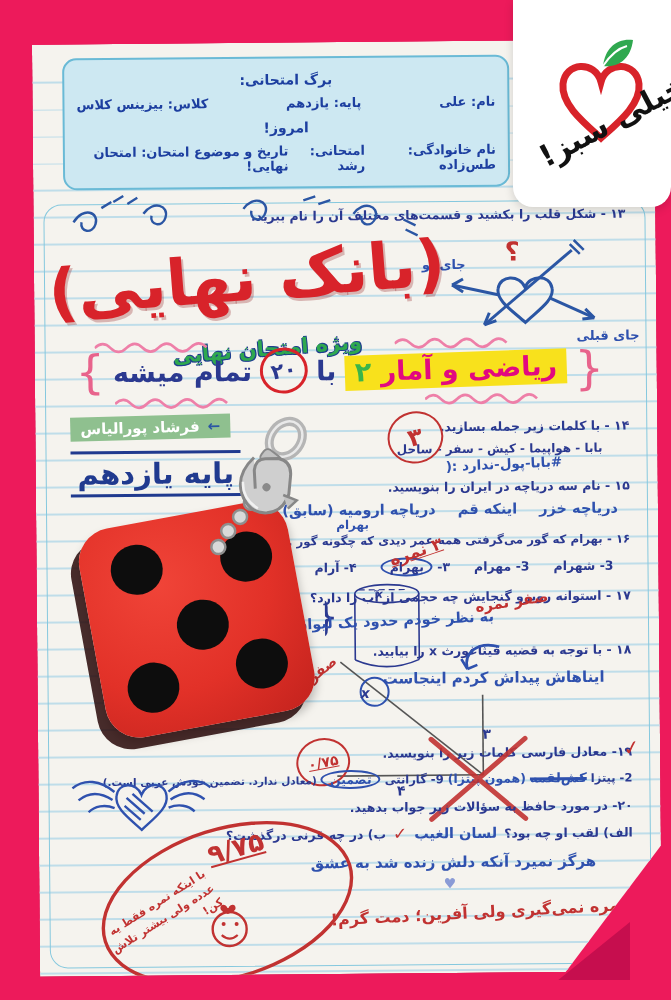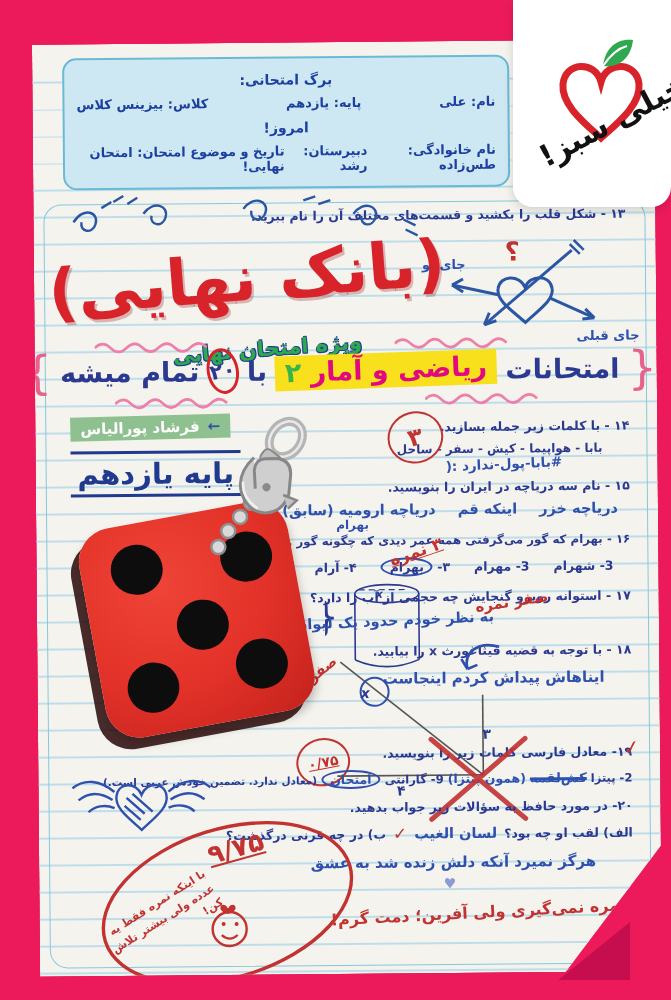--- a/index.html
+++ b/index.html
@@ -76,21 +76,21 @@
   <div class="abs" id="header-box">
     <div class="hcenter">برگ امتحانی:</div>
     <div class="hrow">
       <span>نام: علی</span>
       <span>پایه: یازدهم</span>
       <span>کلاس: بیزینس کلاس</span>
     </div>
     <div class="hcenter">امروز!</div>
     <div class="hrow">
       <span>نام خانوادگی: طس‌زاده</span>
-      <span>دبیرستان: رشد</span>
+      <span>امتحانی: رشد</span>
       <span>تاریخ و موضوع امتحان: امتحان نهایی!</span>
     </div>
   </div>
 
   <div class="abs" style="left:10px;top:160px;right:10px;bottom:8px;border:1.6px solid #85C8DE;border-radius:18px;"></div>
 
   <div class="abs print" style="top:166px;right:30px;">۱۳ - شکل قلب را بکشید و قسمت‌های مختلف آن را نام ببرید.</div>
 
   <div class="abs" style="left:388px;top:192px;width:205px;height:135px;">
     <svg width="205" height="135" viewBox="0 0 205 135">
@@ -133,21 +133,20 @@
   </svg>
   <svg class="abs" style="left:80px;top:352px;" width="120" height="14" viewBox="0 0 120 14">
     <path d="M0 8 Q8 0 16 8 T32 8 T48 8 T64 8 T80 8 T96 8 T112 8" fill="none" stroke="#EE7FA8" stroke-width="2.6"></path>
   </svg>
   <svg class="abs" style="left:390px;top:350px;" width="120" height="14" viewBox="0 0 120 14">
     <path d="M0 8 Q8 0 16 8 T32 8 T48 8 T64 8 T80 8 T96 8 T112 8" fill="none" stroke="#EE7FA8" stroke-width="2.6"></path>
   </svg>
 
   <div class="abs" id="tagline" style="left:5px;top:305px;">
     <span class="brace">{</span>
-    <span class="tag-navy">امتحانات</span>
     <span id="tag-highlight"><span>ریاضی و آمار</span> <span class="num">۲</span></span>
     <span class="tag-navy">با</span>
     <span id="tag-score">۲۰</span>
     <span class="tag-navy">تمام میشه</span>
     <span class="brace">}</span>
   </div>
 
   <div class="abs" id="author" style="left:35px;top:372px;">
     <span class="arr">←</span>
     <span>فرشاد پورالیاس</span>
@@ -214,21 +213,21 @@
   <div class="abs red-hand" style="left:236px;top:630px;font-size:14px;transform:rotate(-38deg);">صفر نمره</div>
   <div class="abs circle-mark" style="left:258px;top:696px;width:50px;height:44px;font-size:14px;transform:rotate(-10deg);text-decoration:underline;">۰/۷۵</div>
 
   <div class="abs print" style="top:704px;right:28px;">۱۹- معادل فارسی کلمات زیر را بنویسید.</div>
   <div class="abs red-hand" style="top:696px;right:20px;font-size:20px;transform:rotate(-10deg);">✓</div>
   <div class="abs" style="top:730px;right:28px;direction:rtl;white-space:nowrap;font-size:11.5px;font-weight:700;">
     <span class="print" style="font-size:11.5px;">2- پیتزا</span>
     <span class="hand" style="font-size:13px;text-decoration:line-through;text-decoration-thickness:3px;">کش‌لقمه</span>
     <span class="hand" style="font-size:12.5px;">(همون پیتزا)</span>
     <span class="print" style="font-size:11.5px;">9- گارانتی</span>
-    <span class="hand blue-oval" style="font-size:12.5px;">امتحان</span>
+    <span class="hand blue-oval" style="font-size:12.5px;">تضمین</span>
     <span class="print" style="font-size:10.5px;">(معادل ندارد. تضمین خودش عربی است.)</span>
   </div>
   <svg class="abs" style="left:385px;top:690px;" width="110" height="96" viewBox="0 0 110 96">
     <path d="M8 8 L102 88 M102 8 L8 88" stroke="#C13231" stroke-width="5" stroke-linecap="round" fill="none" opacity="0.9"></path>
   </svg>
 
   <div class="abs print" style="top:758px;right:28px;">۲۰- در مورد حافظ به سؤالات زیر جواب بدهید.</div>
   <div class="abs" style="top:782px;right:28px;display:flex;gap:7px;align-items:center;direction:rtl;white-space:nowrap;">
     <span class="print">الف) لقب او چه بود؟</span>
     <span class="hand">لسان الغیب</span>

